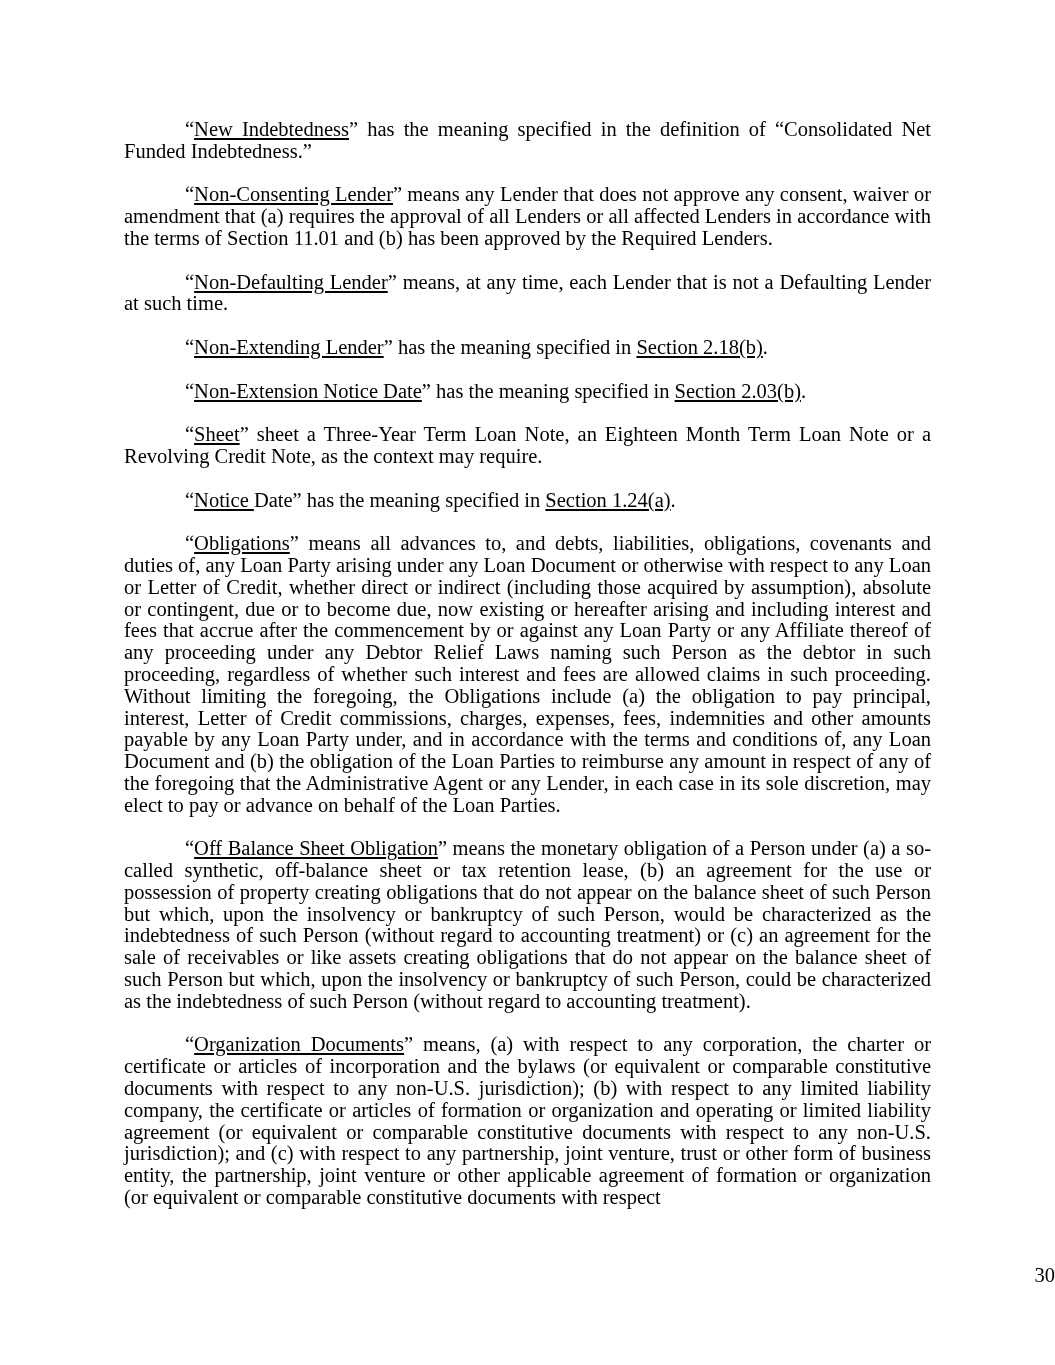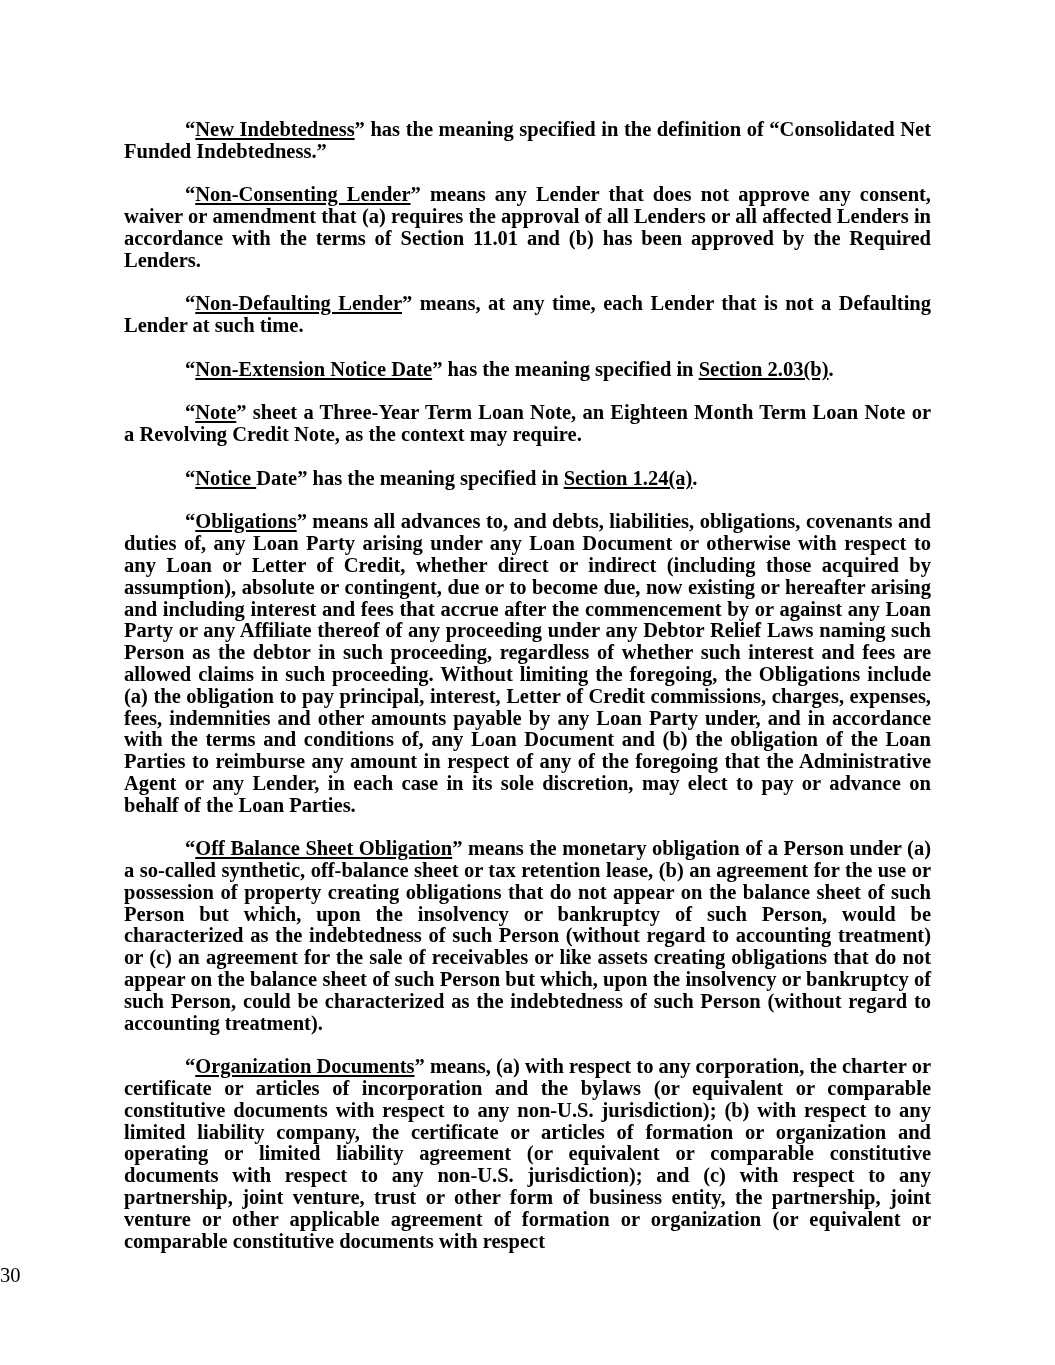--- a/index.html
+++ b/index.html
@@ -21,42 +21,42 @@
   .content {
     position: absolute;
     left: 124px;
     top: 119px;
     width: 807px;
     text-align: justify;
   }
   .para {
     margin: 0 0 21.8px 0;
     text-indent: 61px;
-    font-weight: bold;
   }
   .para span.underline {
     text-decoration: underline;
   }
   .footer {
     position: absolute;
     left: 0;
     bottom: 78px;
     width: 100%;
-    text-align: left;
+    text-align: right;
   }
 </style>
 </head>
 <body>
 
 <div class="page">
   <div class="content">
       <p class="para"><span>“</span><span class="underline">New Indebtedness</span><span>” has the meaning specified in the definition of “Consolidated Net Funded Indebtedness.”</span></p>
       <p class="para"><span>“</span><span class="underline">Non-Consenting Lender</span><span>” means any Lender that does not approve any consent, waiver or amendment that (a) requires the approval of all Lenders or all affected Lenders in accordance with the terms of Section 11.01 and (b) has been approved by the Required Lenders.</span></p>
       <p class="para"><span>“</span><span class="underline">Non-Defaulting Lender</span><span>” means, at any time, each Lender that is not a Defaulting Lender at such time.</span></p>
+      <p class="para"><span>“</span><span class="underline">Non-Extending Lender</span><span>” has the meaning specified in </span><span class="underline">Section 2.18(b)</span><span>.</span></p>
       <p class="para"><span>“</span><span class="underline">Non-Extension Notice Date</span><span>” has the meaning specified in </span><span class="underline">Section 2.03(b)</span><span>.</span></p>
-      <p class="para"><span>“</span><span class="underline">Note</span><span>” sheet a Three-Year Term Loan Note, an Eighteen Month Term Loan Note or a Revolving Credit Note, as the context may require.</span></p>
+      <p class="para"><span>“</span><span class="underline">Sheet</span><span>” sheet a Three-Year Term Loan Note, an Eighteen Month Term Loan Note or a Revolving Credit Note, as the context may require.</span></p>
       <p class="para"><span>“</span><span class="underline">Notice </span><span>Date” has the meaning specified in </span><span class="underline">Section 1.24(a)</span><span>.</span></p>
       <p class="para"><span>“</span><span class="underline">Obligations</span><span>” means all advances to, and debts, liabilities, obligations, covenants and duties of, any Loan Party arising under any Loan Document or otherwise with respect to any Loan or Letter of Credit, whether direct or indirect (including those acquired by assumption), absolute or contingent, due or to become due, now existing or hereafter arising and including interest and fees that accrue after the commencement by or against any Loan Party or any Affiliate thereof of any proceeding under any Debtor Relief Laws naming such Person as the debtor in such proceeding, regardless of whether such interest and fees are allowed claims in such proceeding. Without limiting the foregoing, the Obligations include (a) the obligation to pay principal, interest, Letter of Credit commissions, charges, expenses, fees, indemnities and other amounts payable by any Loan Party under, and in accordance with the terms and conditions of, any Loan Document and (b) the obligation of the Loan Parties to reimburse any amount in respect of any of the foregoing that the Administrative Agent or any Lender, in each case in its sole discretion, may elect to pay or advance on behalf of the Loan Parties.</span></p>
       <p class="para"><span>“</span><span class="underline">Off Balance Sheet Obligation</span><span>” means the monetary obligation of a Person under (a) a so-called synthetic, off-balance sheet or tax retention lease, (b) an agreement for the use or possession of property creating obligations that do not appear on the balance sheet of such Person but which, upon the insolvency or bankruptcy of such Person, would be characterized as the indebtedness of such Person (without regard to accounting treatment) or (c) an agreement for the sale of receivables or like assets creating obligations that do not appear on the balance sheet of such Person but which, upon the insolvency or bankruptcy of such Person, could be characterized as the indebtedness of such Person (without regard to accounting treatment).</span></p>
       <p class="para"><span>“</span><span class="underline">Organization Documents</span><span>” means, (a) with respect to any corporation, the charter or certificate or articles of incorporation and the bylaws (or equivalent or comparable constitutive documents with respect to any non-U.S. jurisdiction); (b) with respect to any limited liability company, the certificate or articles of formation or organization and operating or limited liability agreement (or equivalent or comparable constitutive documents with respect to any non-U.S. jurisdiction); and (c) with respect to any partnership, joint venture, trust or other form of business entity, the partnership, joint venture or other applicable agreement of formation or organization (or equivalent or comparable constitutive documents with respect</span></p>
     </div>
   <div class="footer">30</div>
 </div>
 
 </body></html>

